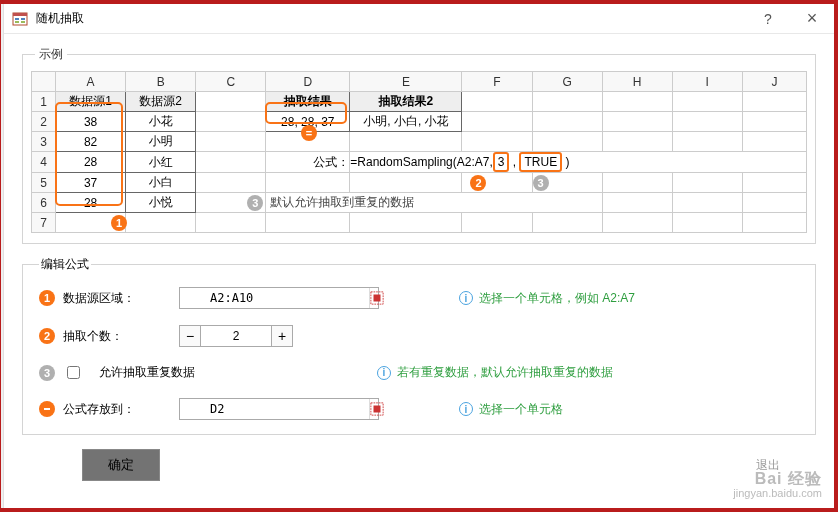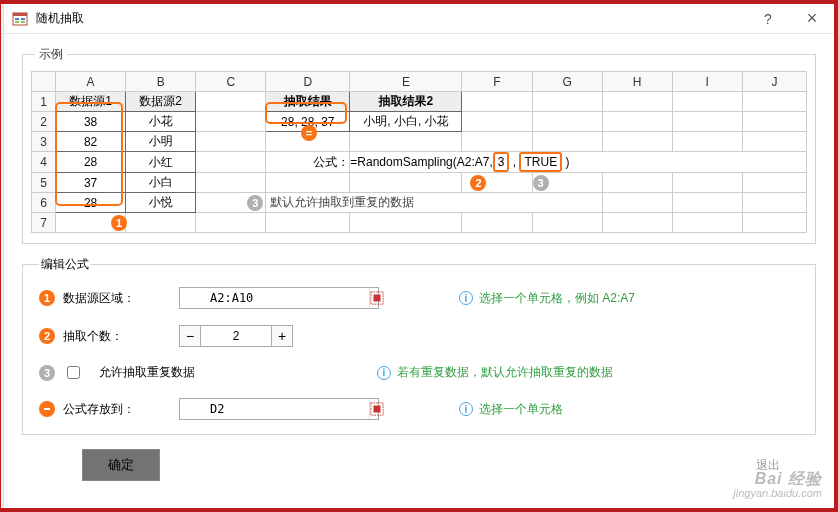--- a/index.html
+++ b/index.html
@@ -36,21 +36,21 @@
   .rangebox .picker { width:22px; height:20px; border-left:1px solid #ddd; display:flex; align-items:center; justify-content:center; }
   .picker svg { width:14px; height:14px; }
   .spin { display:flex; align-items:center; }
   .spin button { width:22px; height:22px; border:1px solid #aaa; background:#fafafa; font-size:14px; line-height:1; cursor:pointer; }
   .spin input { width:70px; height:22px; border-top:1px solid #aaa; border-bottom:1px solid #aaa; border-left:0; border-right:0; text-align:center; font-size:12px; }
   .chk { display:flex; align-items:center; gap:16px;}
   .chk input { width:13px; height:13px; }
   .hint { color:#2e9e3f; display:flex; align-items:center; font-size:12px; }
   .bottombar { display:flex; gap:12px; padding:14px 18px 4px 60px; align-items:center; }
   .btn { width:78px; height:32px; border:1px solid #888; background:#737373; font-size:13px; cursor:pointer; }
-  .watermark { position:absolute; right:12px; bottom:8px; color:#bbb; font-size:11px; text-align:right; line-height:14px; pointer-events:none;font-style:italic;}
+  .watermark { position:absolute; right:12px; bottom:8px; color:#bbb; font-size:11px; text-align:right; line-height:14px; pointer-events:none;}
   .formula-box { font-family:"SimSun","Consolas",monospace; }
   .formula-box .fhl { border:2px solid #f97316; border-radius:3px; padding:0 3px; display:inline-block; line-height:16px;}
   .ovl { position:absolute; pointer-events:none; }
   .rel { position:relative; }
 </style>
 </head>
 <body>
 
 <div class="window">
 

